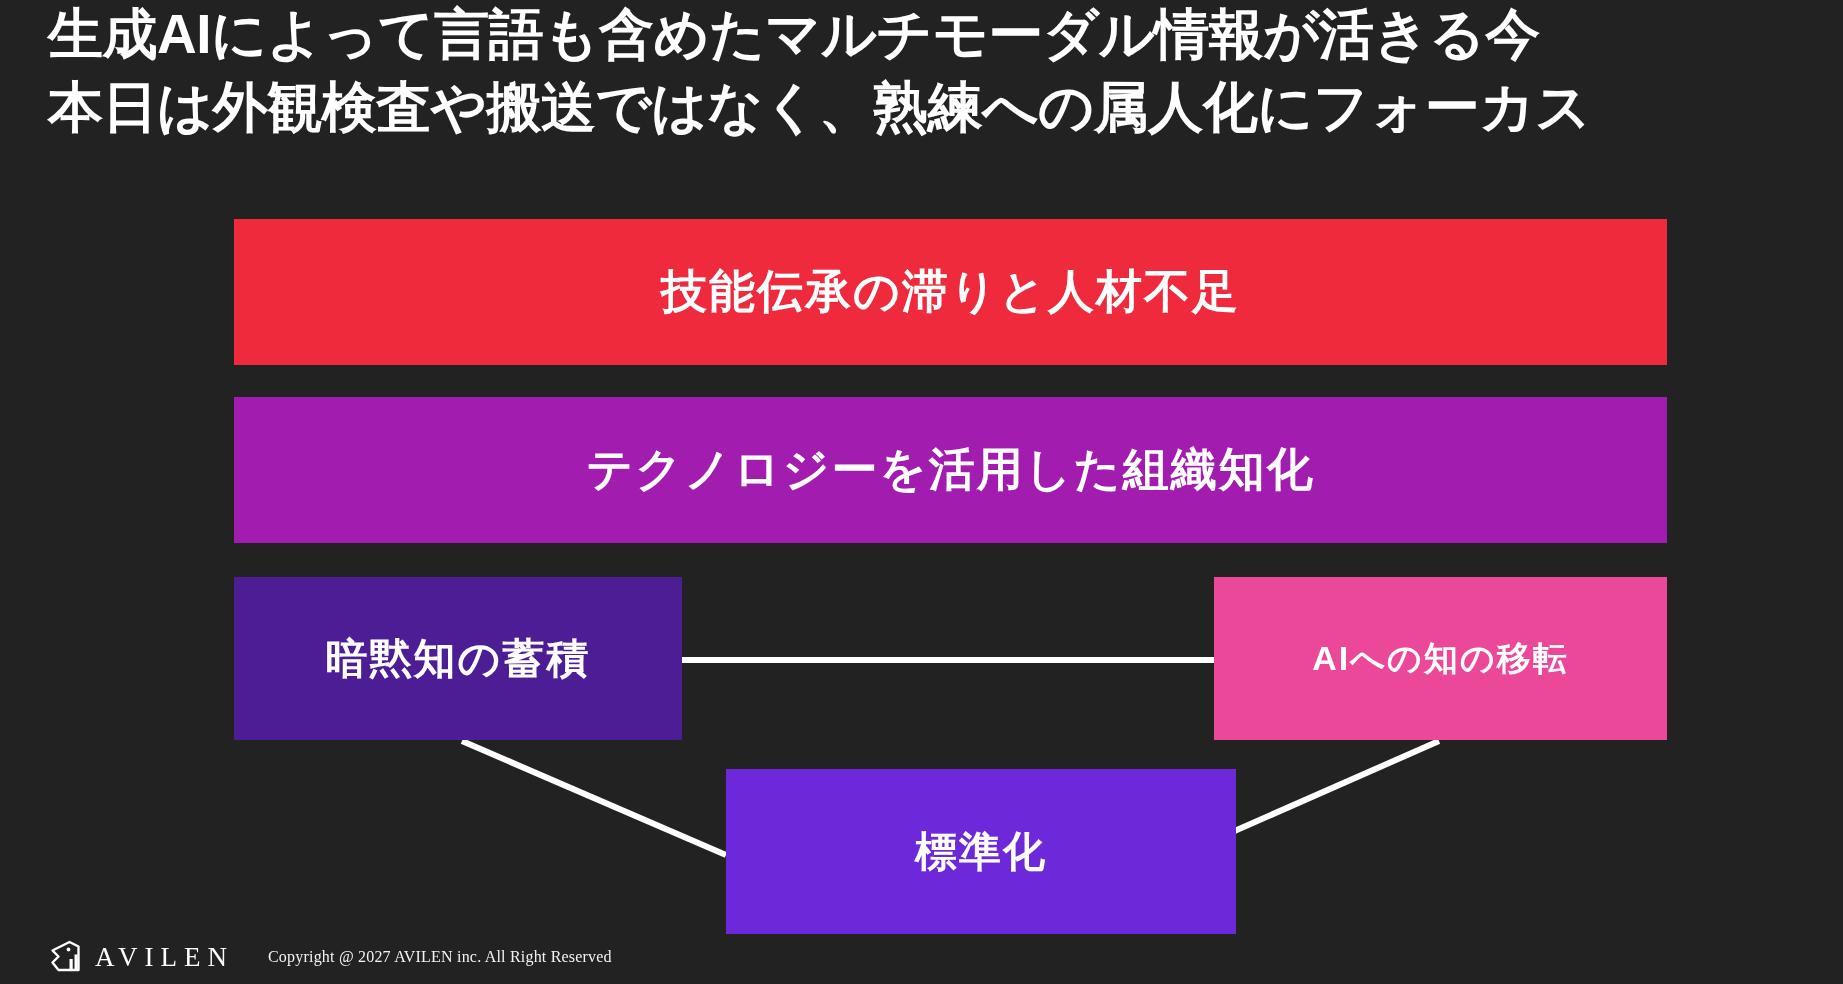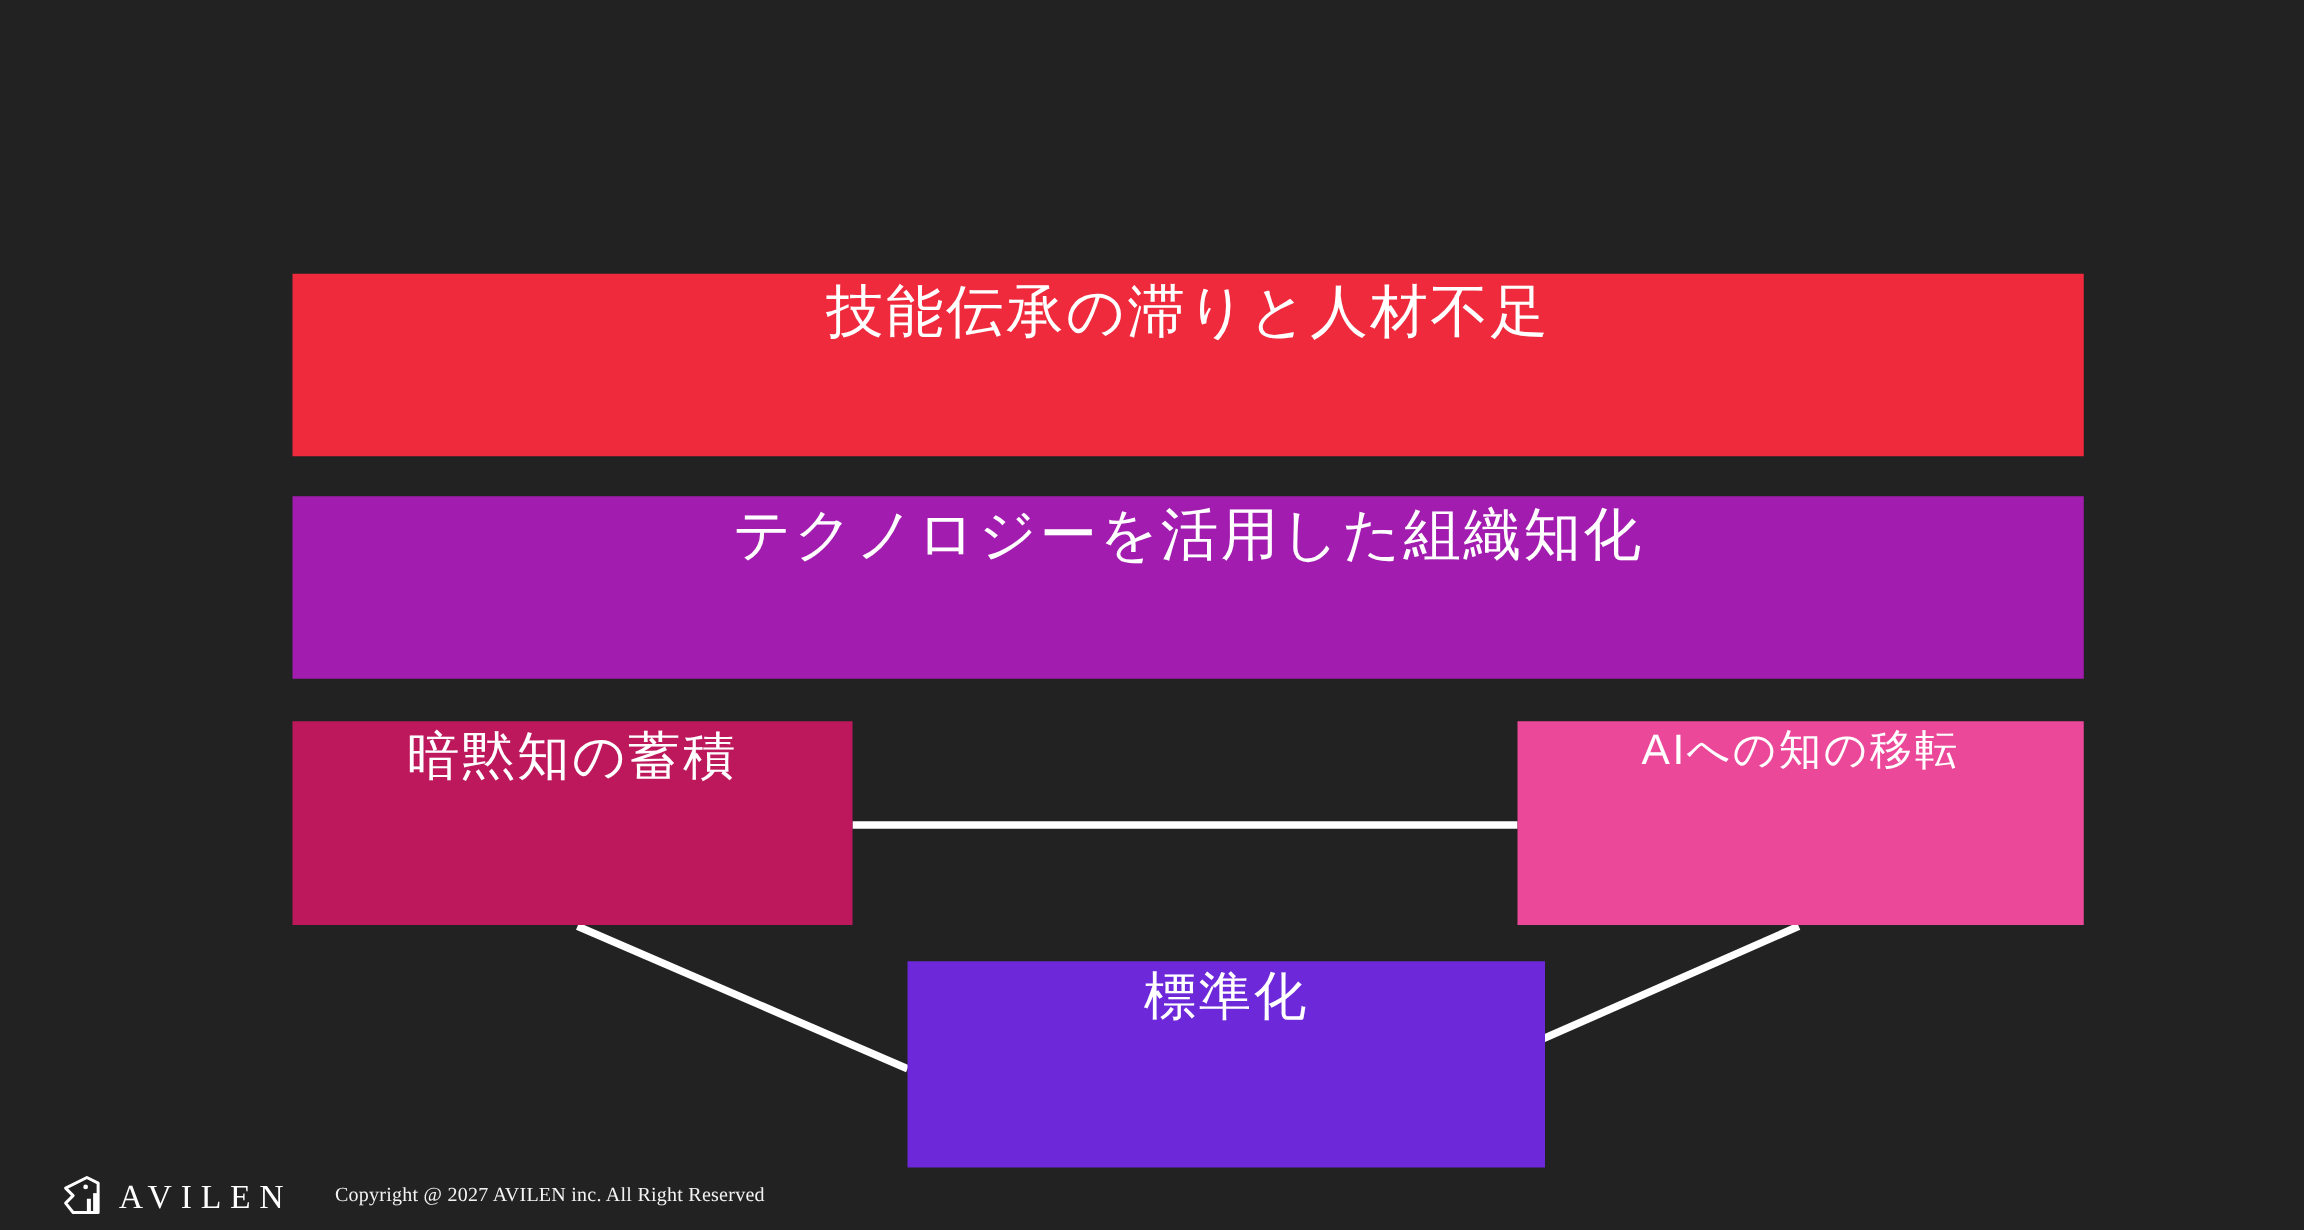--- a/index.html
+++ b/index.html
@@ -44,23 +44,24 @@
   }
   .headline-line.l2 {
     margin-top: 8px;
   }
 
   
   .flow-box {
     position: absolute;
     box-sizing: border-box;
     display: flex;
+    align-items: center;
     justify-content: center;
     color: #ffffff;
-    font-weight: 400;
+    font-weight: 700;
     letter-spacing: 2px;
     text-align: center;
   }
 
   
   #box-problem {
     left: 234px;
     top: 219px;
     width: 1433px;
     height: 146px;
@@ -77,21 +78,21 @@
     background: #a21caf;
     font-size: 46px;
   }
 
   
   #box-tacit {
     left: 234px;
     top: 577px;
     width: 448px;
     height: 163px;
-    background: #be185d;
+    background: #4c1d95;
     font-size: 42px;
   }
 
   
   #box-transfer {
     left: 1214px;
     top: 577px;
     width: 453px;
     height: 163px;
     background: #ec4899;
@@ -150,20 +151,24 @@
     font-weight: 400;
     letter-spacing: 0.2px;
     font-family: "Liberation Serif", "DejaVu Serif", serif;
   }
 </style>
 </head>
 <body>
 
 <div id="slide">
 
+  <div id="headline">
+    <div class="headline-line l1">生成AIによって言語も含めたマルチモーダル情報が活きる今</div>
+    <div class="headline-line l2">本日は外観検査や搬送ではなく、熟練への属人化にフォーカス</div>
+  </div>
 
   <svg id="connectors" viewBox="0 0 1843 984" width="1843" height="984">
 
     <line x1="682" y1="660" x2="1214" y2="660" stroke="#ffffff" stroke-width="6"></line>
 
     <line x1="462" y1="741" x2="726" y2="855" stroke="#ffffff" stroke-width="6"></line>
 
     <line x1="1439" y1="741" x2="1180" y2="855" stroke="#ffffff" stroke-width="6"></line>
   </svg>
 

